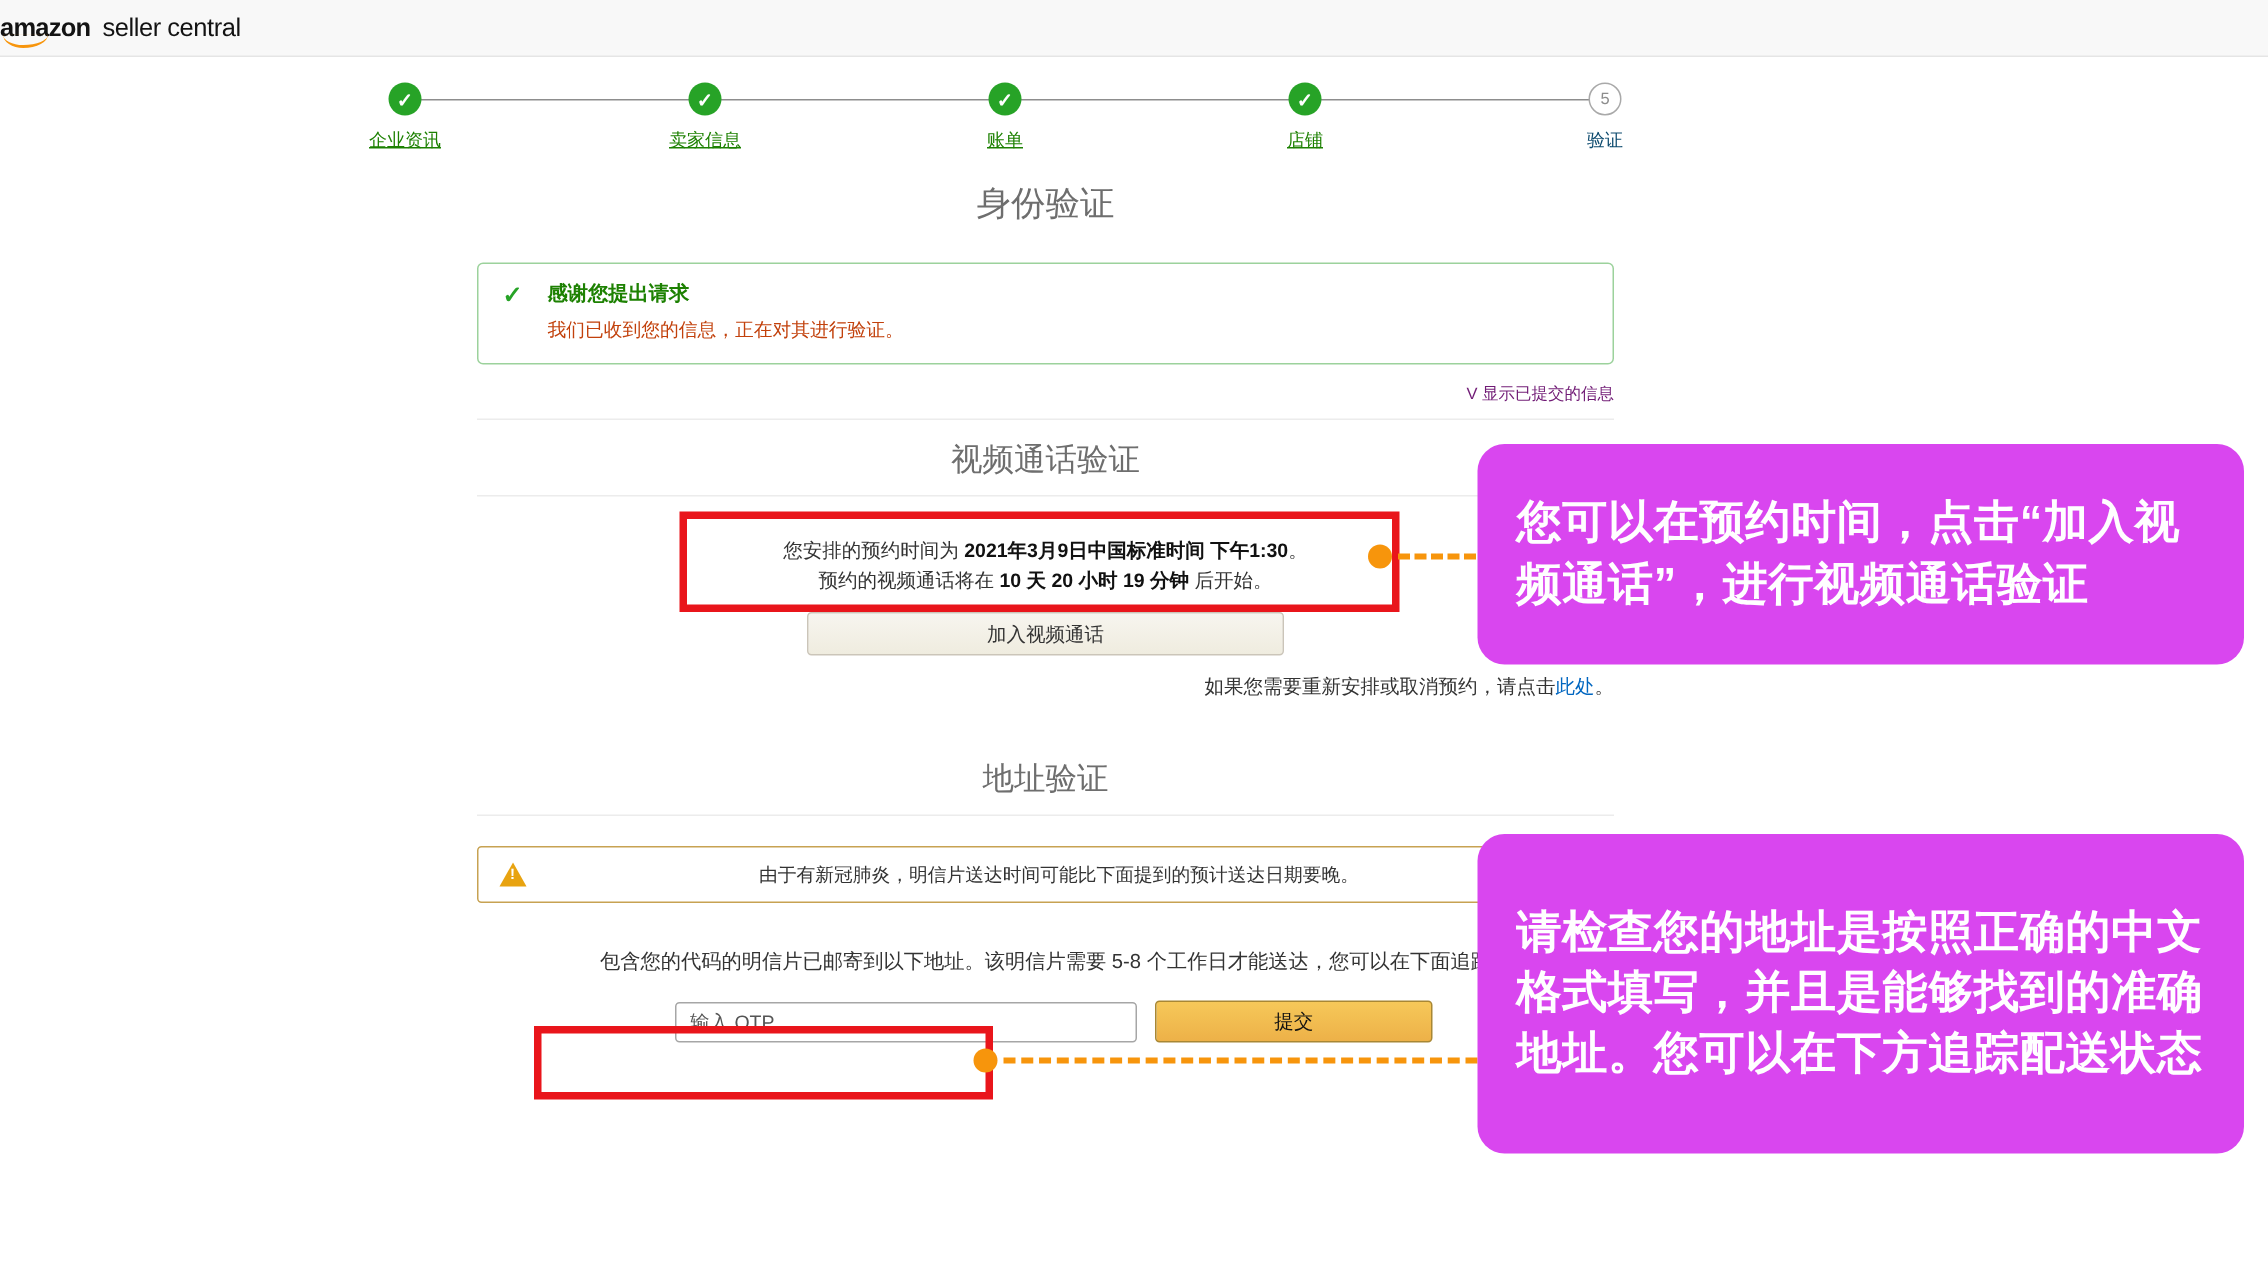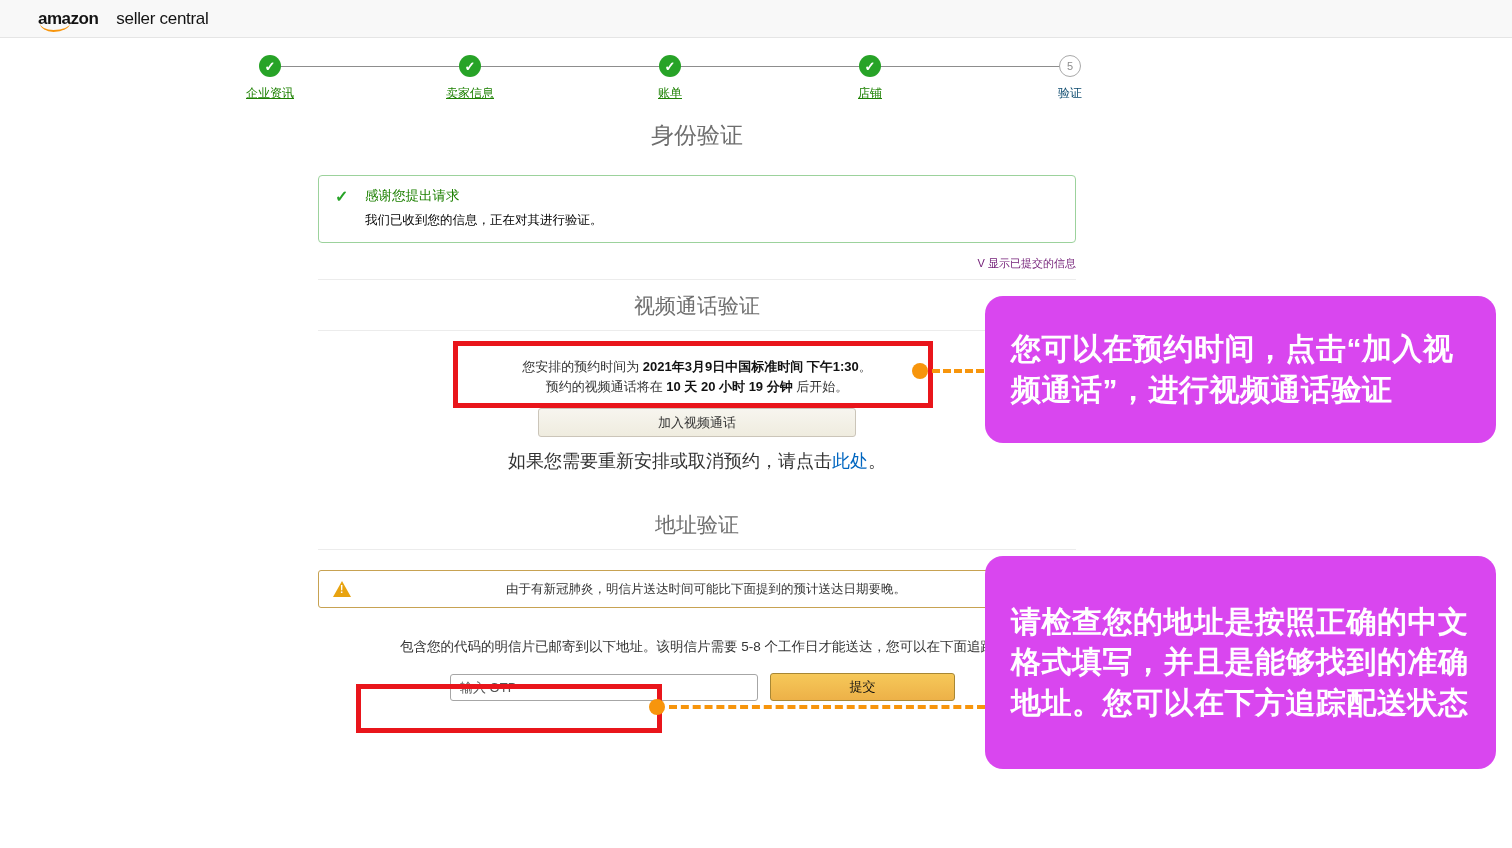--- a/index.html
+++ b/index.html
@@ -3,21 +3,21 @@
 <meta charset="utf-8">
 <style>
   * { margin:0; padding:0; box-sizing:border-box; }
   html,body { width:1512px; height:848px; overflow:hidden; background:#fff;
     font-family:"Liberation Sans", sans-serif; color:#333; }
   .page { position:relative; width:1512px; height:848px; }
 
   
   .header { position:absolute; top:0; left:0; width:1512px; height:38px;
     background:#f8f8f8; border-bottom:1px solid #e5e5e5; display:flex; align-items:center; }
-  .logo { margin-left:38px; display:flex; align-items:center; gap:18px; font-size:17px; }
+  .logo { display:flex; align-items:center; gap:8px; font-size:17px; }
   .logo-amazon { position:relative; font-weight:bold; letter-spacing:-0.5px; color:#131313; }
   .logo-amazon .smile { position:absolute; left:2px; bottom:-3px; width:30px; height:9px;
     border-bottom:2px solid #f7950c; border-radius:0 0 55% 45%/0 0 100% 100%; }
   .logo-seller { color:#131313; letter-spacing:-0.3px; }
 
   
   .stepper { position:absolute; left:228px; top:55px; width:884px; }
   .stepper-line { position:absolute; top:11px; left:42px; right:42px; height:0;
     border-top:1px solid #8d8d8d; }
   .steps { position:relative; display:flex; justify-content:space-between; }
@@ -32,39 +32,39 @@
   .step-label.pending { color:#0c4a6e; text-decoration:none; cursor:default; }
 
   
   .content { position:absolute; left:318px; top:120px; width:758px; }
   h1.page-title { font-size:23px; font-weight:normal; color:#6e6e6e; text-align:center; }
 
   .success-box { margin-top:24px; border:1px solid #9cd29c; border-radius:4px;
     background:#fff; padding:11px 16px 13px 46px; position:relative; min-height:52px; }
   .success-check { position:absolute; left:16px; top:11px; color:#27a327; font-size:16px;
     font-weight:bold; }
-  .success-title { font-size:13.5px; font-weight:normal; color:#1d8102; }
-  .success-body { font-size:12.5px; color:#000000; margin-top:7px; }
+  .success-title { font-size:13.5px; font-weight:bold; color:#1d8102; }
+  .success-body { font-size:12.5px; color:#c2410c; margin-top:7px; }
 
   .show-link-row { text-align:right; margin-top:10px; }
   .show-link { font-size:11px; color:#701a75; text-decoration:none; cursor:pointer; }
 
   .section-sep { border:none; border-top:1px solid #ececec; margin-top:8px; }
   h2.section-title { font-size:21px; font-weight:normal; color:#6e6e6e; text-align:center;
     margin-top:12px; padding-bottom:10px; border-bottom:1px solid #ececec; }
 
   .appt { margin-top:26px; text-align:center; font-size:13px; line-height:20px; color:#333; }
   .appt b { color:#111; }
 
   .btn-row { margin-top:11px; text-align:center; }
   .join-btn { display:inline-block; width:318px; height:29px; line-height:27px;
     background:linear-gradient(#f7f5ef,#efecdf); border:1px solid #cbc5b9; border-radius:3px;
     font-size:13px; color:#333; cursor:pointer; font-family:inherit; }
 
-  .reschedule { margin-top:12px; text-align:center; font-size:18px; color:#333; }
+  .reschedule { margin-top:12px; text-align:right; font-size:13px; color:#333; }
   .reschedule a { color:#0066c0; text-decoration:none; cursor:pointer; }
 
   .notes { margin-top:26px; font-size:12.5px; color:#333; }
   .notes-heading { margin-bottom:3px; }
   .notes ul { margin-left:18px; }
   .notes li { line-height:19px; }
 
   .addr-section-gap { height:26px; }
 
   .warning-box { margin-top:20px; border:1px solid #c7a252; border-radius:3px;

